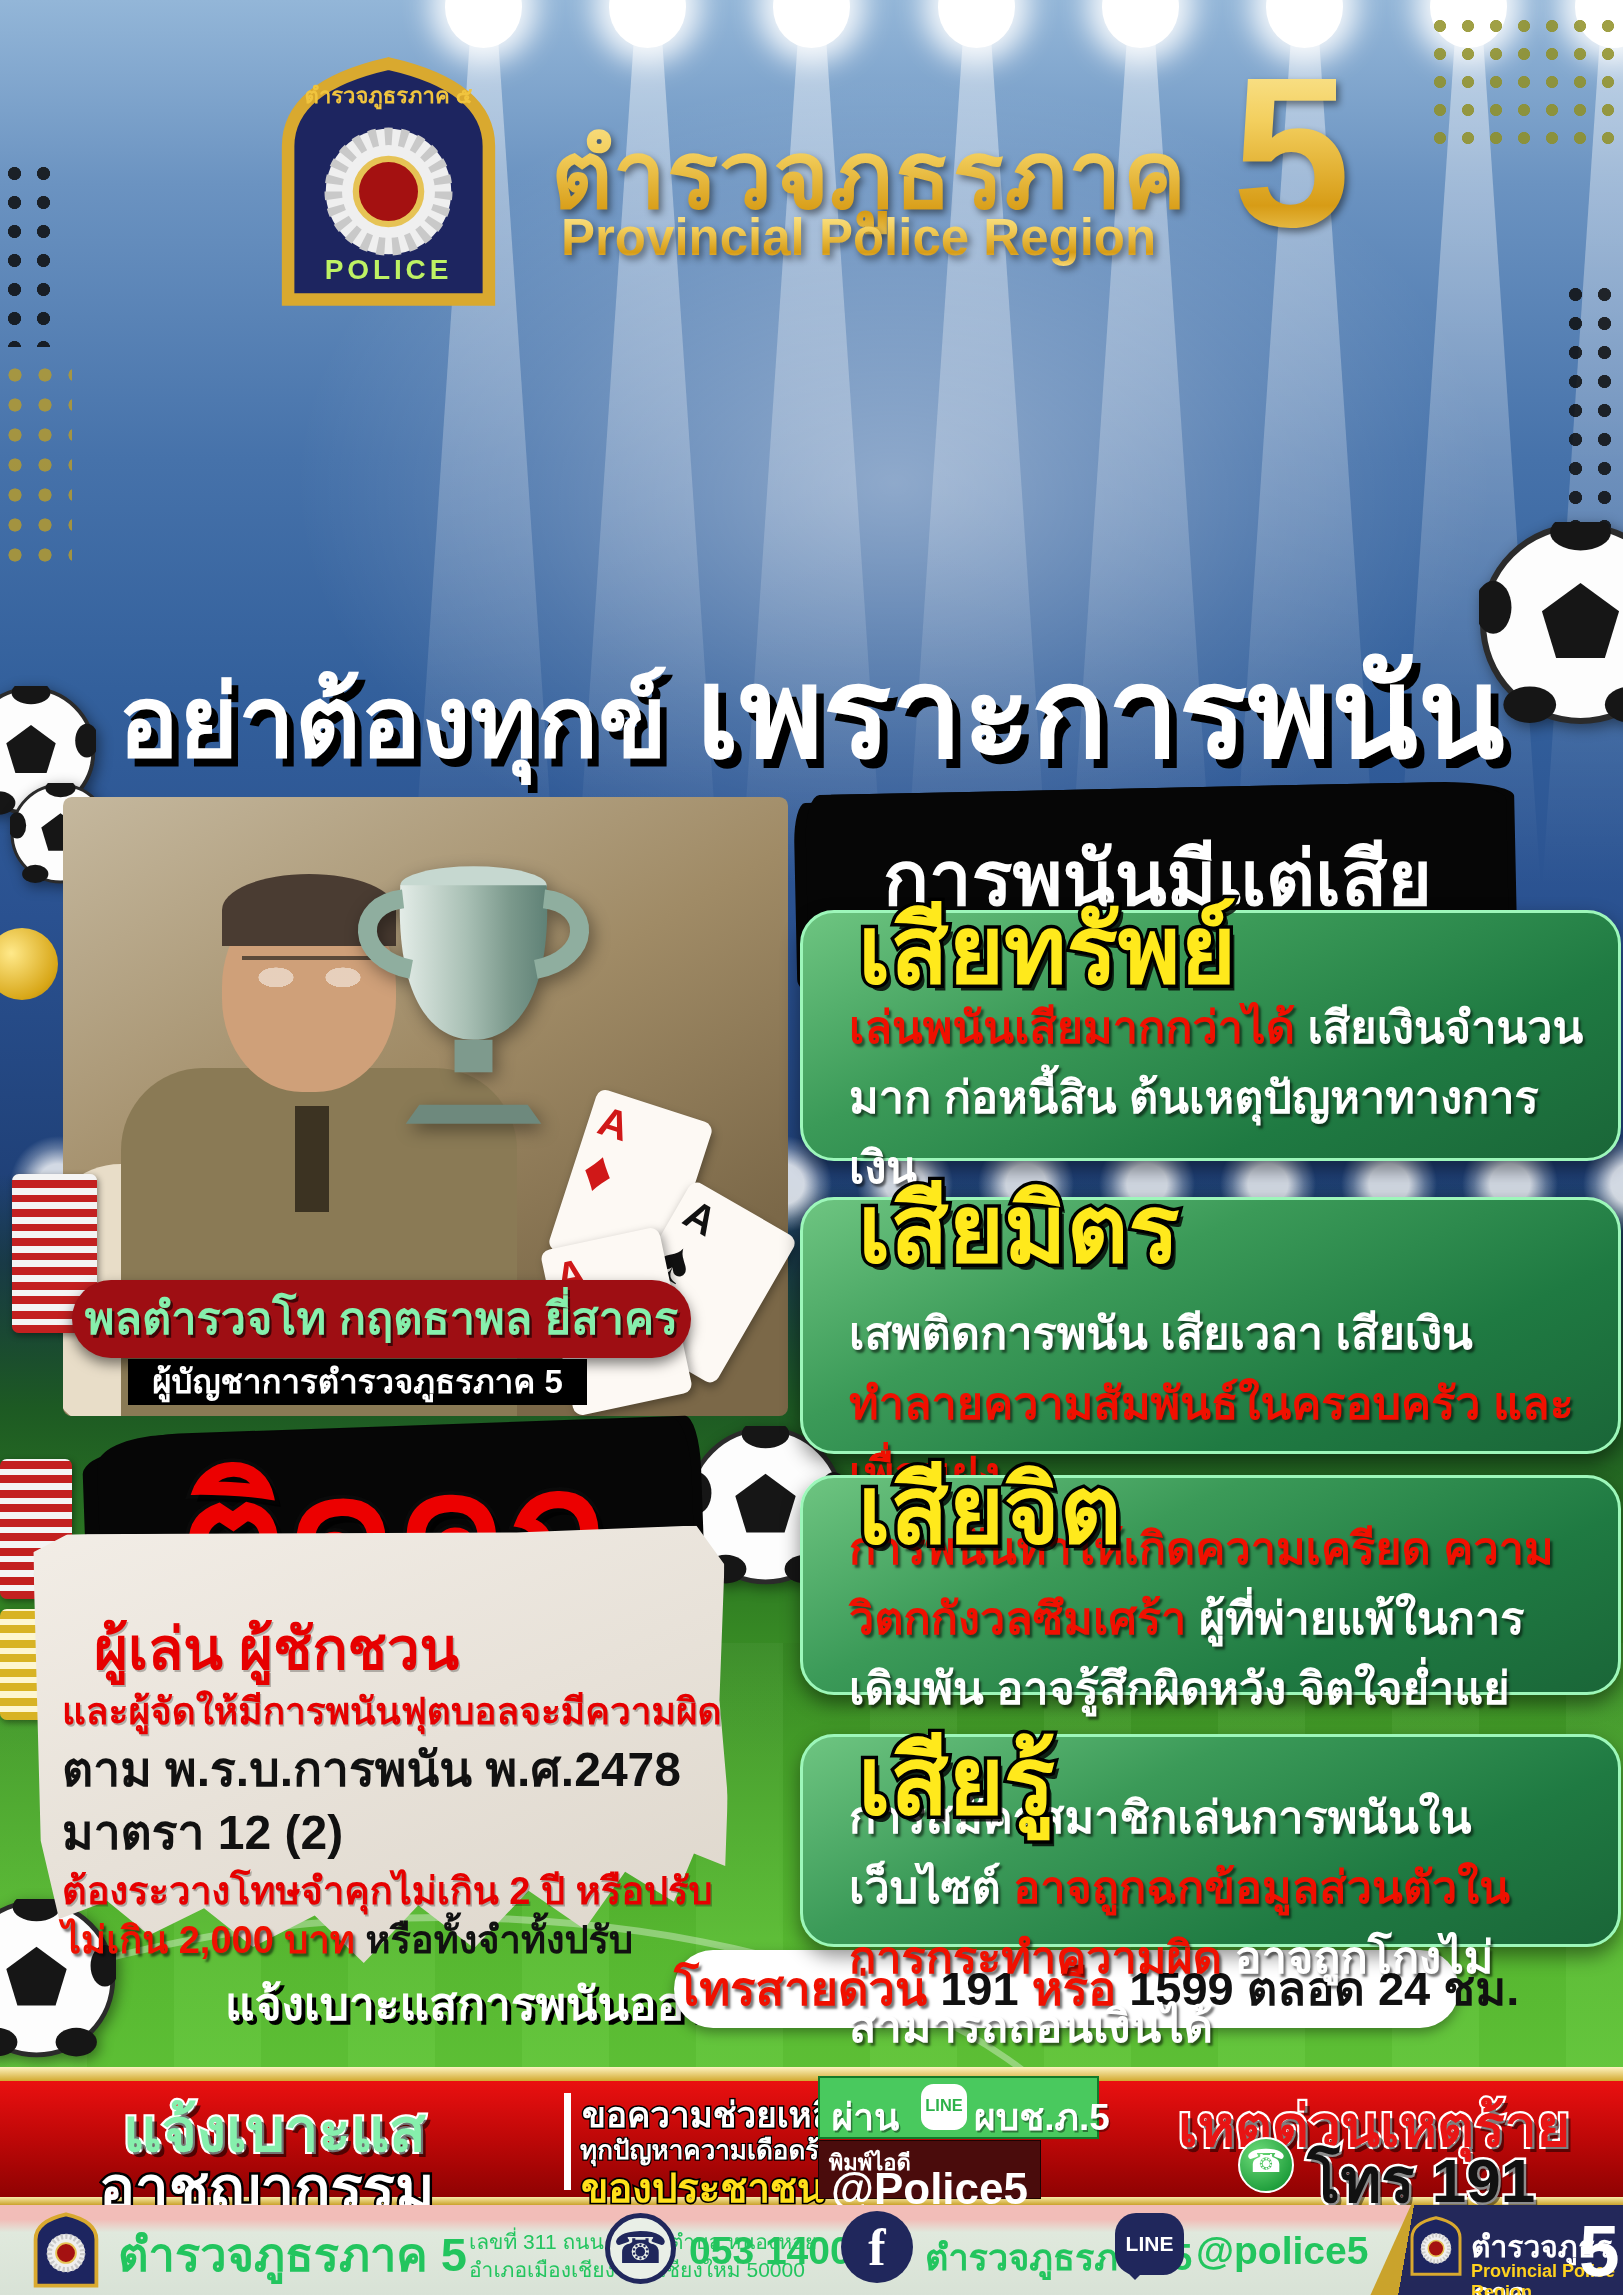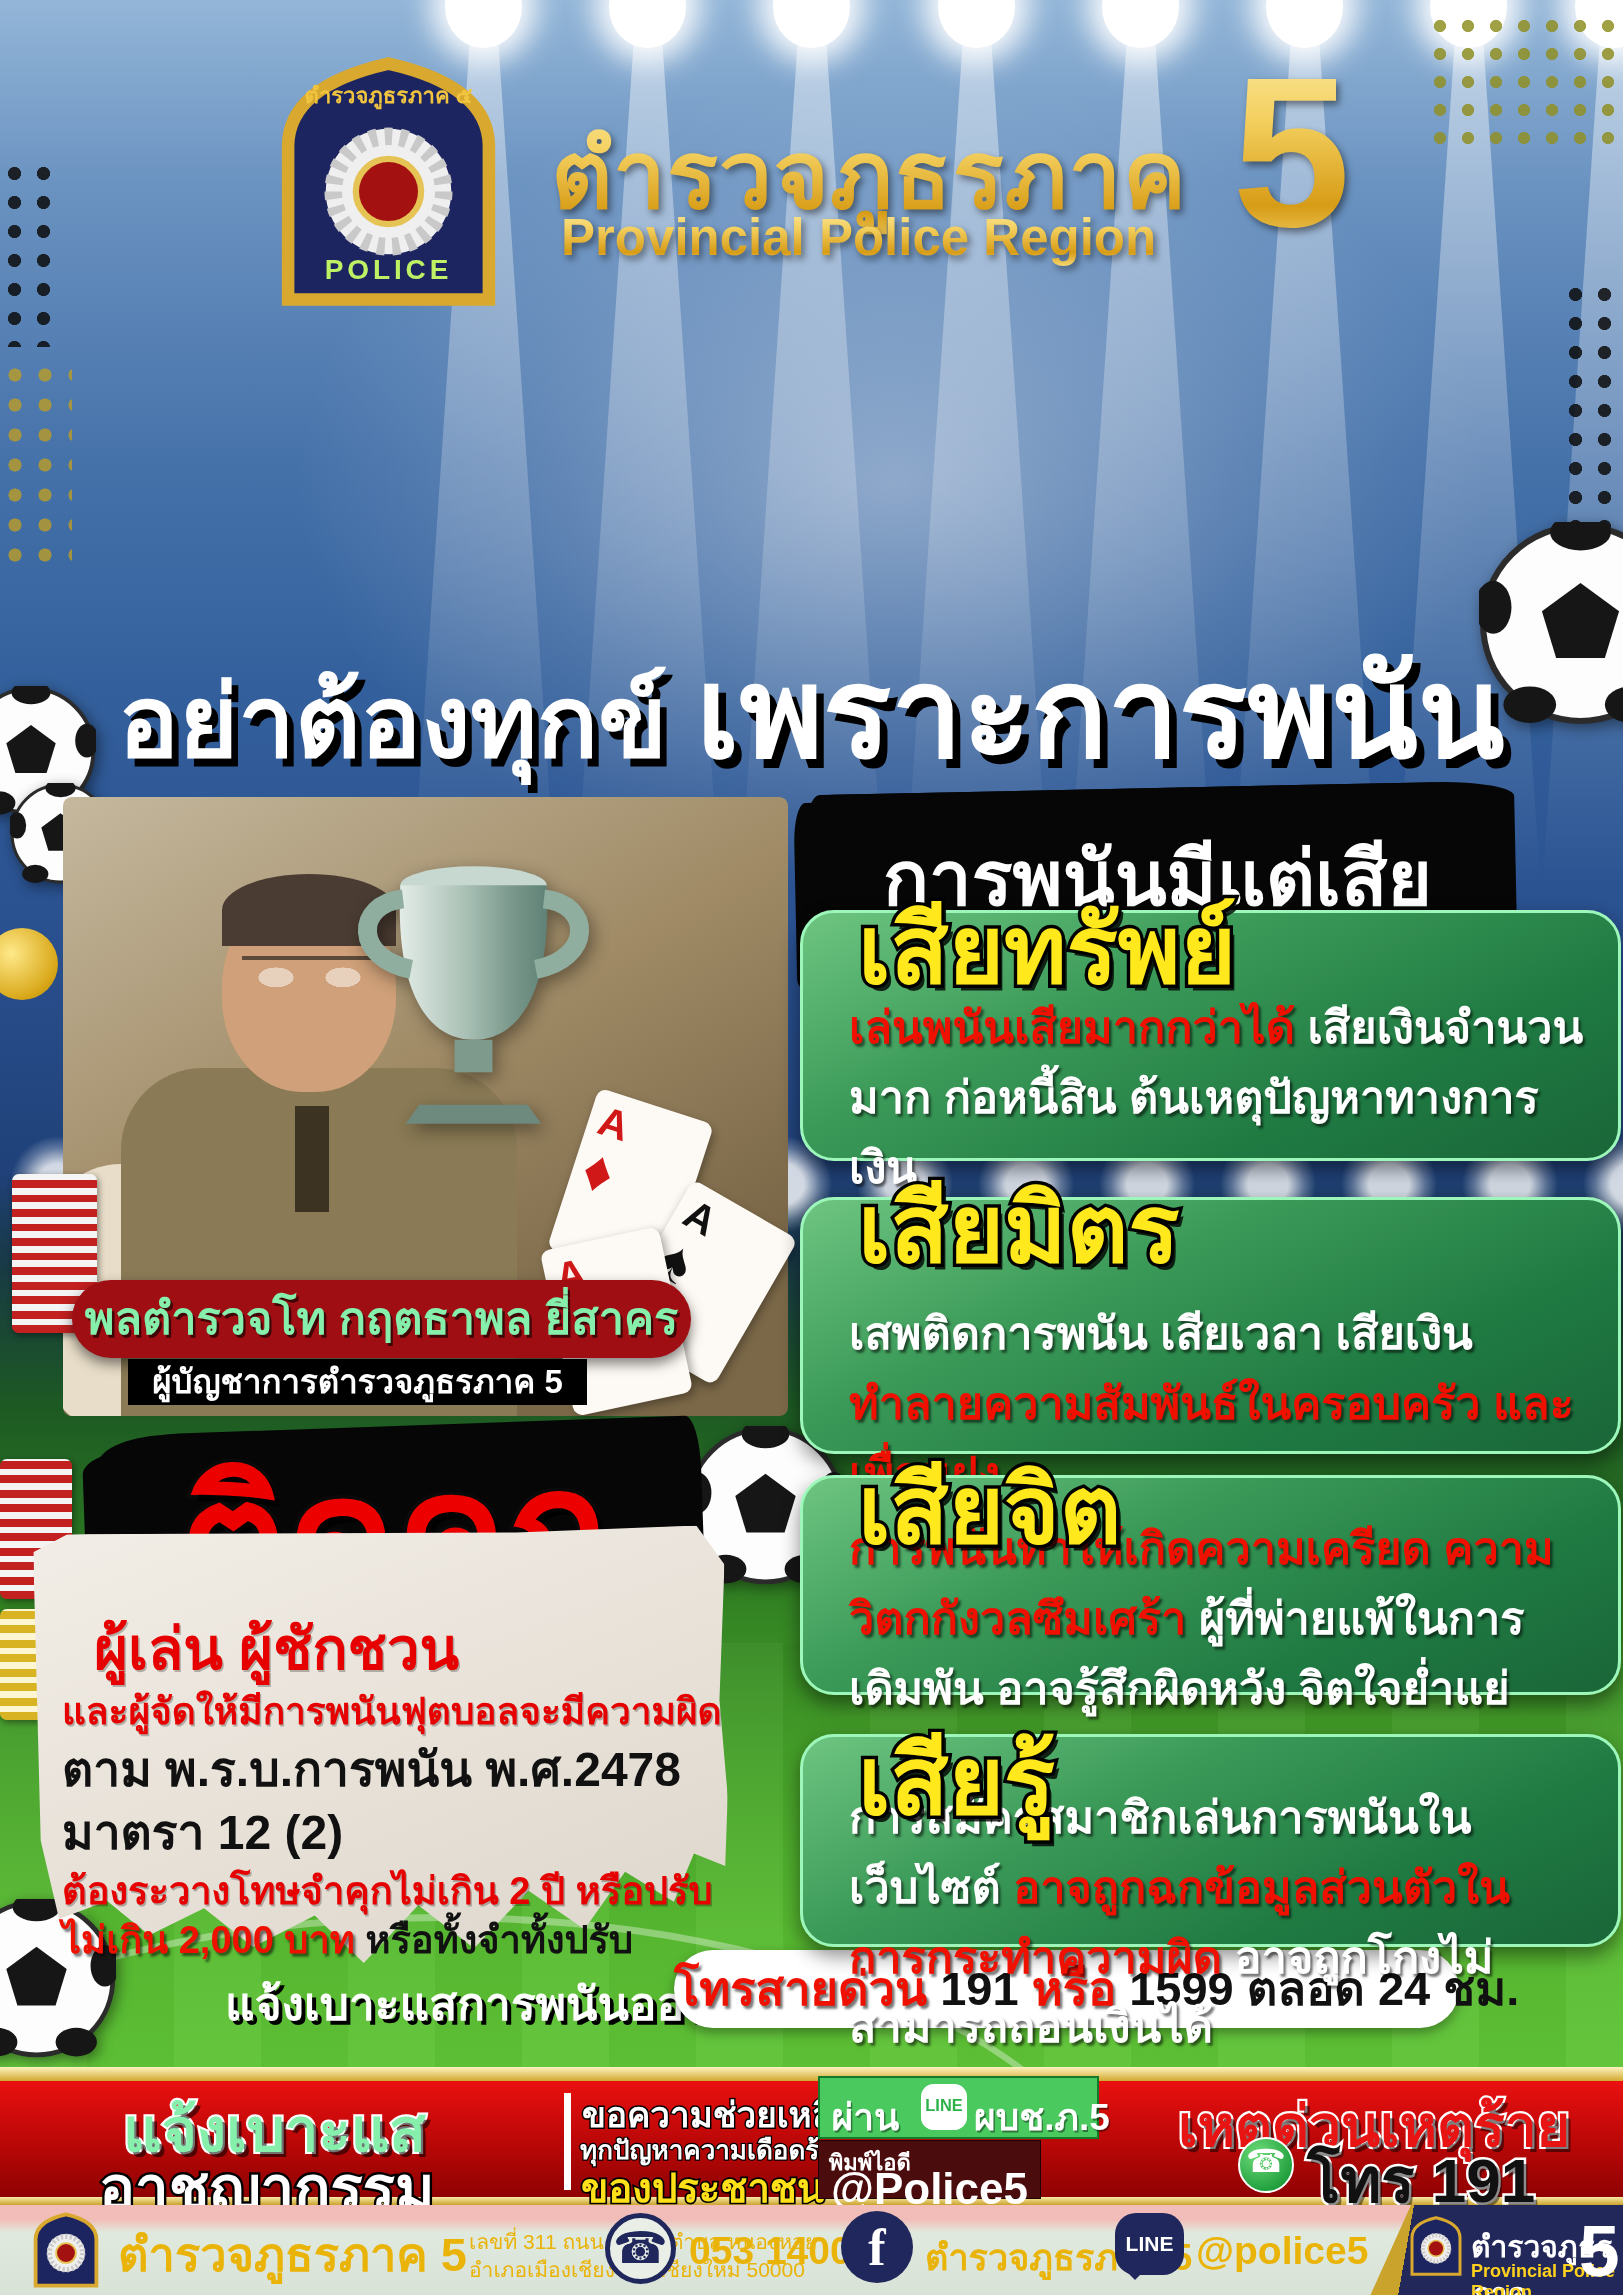--- a/index.html
+++ b/index.html
@@ -145,21 +145,21 @@
   .id-box .handle{position:absolute;left:0;top:23px;width:100%;text-align:center;font-size:44px;color:#fff;}
   .urgent{left:1178px;top:2081px;font-size:57px;color:#e81414;-webkit-text-stroke:4.3px #fff;paint-order:stroke fill;text-shadow:4.3px 4.8px 0 rgba(0,0,0,.5);}
   .call-circle{left:1238px;top:2137px;width:56px;height:56px;border-radius:50%;
     background:radial-gradient(circle at 35% 30%,#6fdc7a,#1f9e3c 75%);border:2.9px solid #fff;box-sizing:border-box;}
   .call-circle span{position:absolute;left:0;top:2.9px;width:100%;text-align:center;font-size:32px;color:#fff;}
   .call-num{left:1307px;top:2131px;font-size:62px;color:#111;-webkit-text-stroke:4.8px #fff;paint-order:stroke fill;text-shadow:3.9px 4.3px 0 rgba(0,0,0,.45);}
 
   
   .footer{left:0;top:2205px;width:100%;height:91px;
     background:linear-gradient(180deg,#f2bdb8 0%,#f2bdb8 16%,#e0e9dd 30%,#d8e2d6 100%);}
-  .navy{color:#eab308;}
+  .navy{color:#22c55e;}
   .f-org{left:118px;top:2217px;font-size:47px;}
   .f-addr1{left:469px;top:2225px;font-size:21px;font-weight:normal;}
   .f-addr2{left:469px;top:2253px;font-size:21px;font-weight:normal;}
   .f-circle{position:absolute;border-radius:50%;}
   .f-phone-ic{left:605px;top:2213px;width:71px;height:71px;border:5.8px solid #20275c;box-sizing:border-box;background:#e9efe7;}
   .f-phone-ic span{position:absolute;left:0;top:3.9px;width:100%;text-align:center;font-size:44px;color:#20275c;}
   .f-phone{left:689px;top:2229px;font-size:39px;}
   .f-fb-ic{left:841px;top:2211px;width:72px;height:72px;background:#20275c;}
   .f-fb-ic span{position:absolute;left:0;top:6.8px;width:100%;text-align:center;font-size:52px;color:#fff;font-family:"Liberation Serif","DejaVu Serif",serif;}
   .f-fb{left:925px;top:2229px;font-size:36px;}

